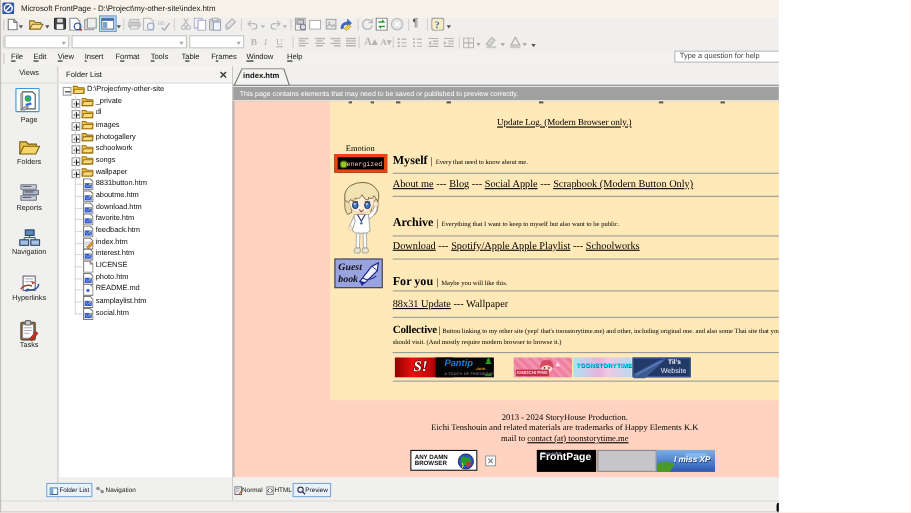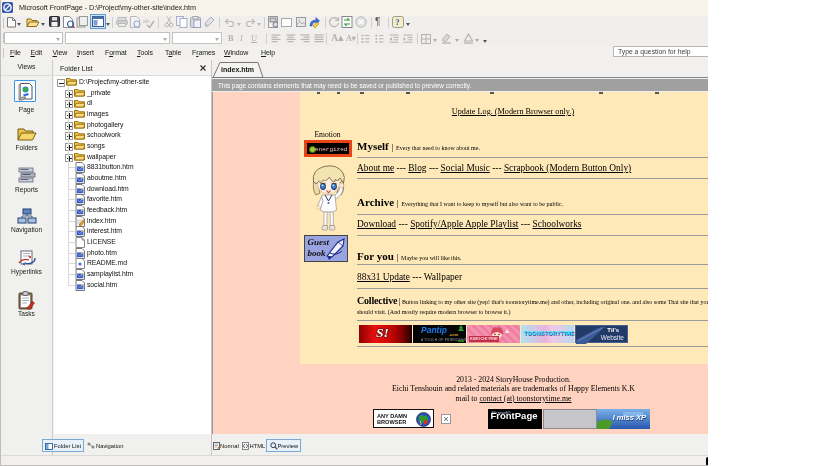--- a/index.html
+++ b/index.html
@@ -448,21 +448,21 @@
       <svg style="position:absolute;right:0px;top:1px;" width="24" height="24">
           <path d="M4 19 L15 5 L21 2 L20 9 L9 20 Z" fill="#f2f2fa" stroke="#1a2a8a" stroke-width="1.1"></path>
           <path d="M15 5 L20 9" stroke="#1a2a8a" stroke-width="0.8"></path>
           <path d="M4 19 L9 20 L6 23 Z" fill="#1a2a8a"></path>
           <path d="M7 16 Q13 19 19 14" fill="none" stroke="#1a2a8a" stroke-width="1"></path>
         </svg>
     </div>
 
     <div class="txt serif" style="left:145px;top:48px;font-size:11px;"><b>Myself</b> <span style="font-size:9px;">|</span> <span style="font-size:6px;">Every that need to know about me.</span></div>
     <div class="hr" style="left:145px;top:65px;width:357px;"></div>
-    <div class="txt serif" style="left:145px;top:71px;font-size:9.4px;"><a class="lk">About me</a> --- <a class="lk">Blog</a> --- <a class="lk">Social Music</a> --- <a class="lk">Scrapbook (Modern Button Only)</a></div>
+    <div class="txt serif" style="left:145px;top:71px;font-size:9.4px;"><a class="lk">About me</a> --- <a class="lk">Blog</a> --- <a class="lk">Social Apple</a> --- <a class="lk">Scrapbook (Modern Button Only)</a></div>
     <div class="hr" style="left:145px;top:86px;width:357px;"></div>
 
     <div class="txt serif" style="left:145px;top:103.5px;font-size:11px;"><b>Archive</b> <span style="font-size:9px;">|</span> <span style="font-size:6px;">Everything that I want to keep to myself but also want to be public.</span></div>
     <div class="hr" style="left:145px;top:121.5px;width:357px;"></div>
     <div class="txt serif" style="left:145px;top:127px;font-size:9.4px;"><a class="lk">Download</a> --- <a class="lk">Spotify/Apple Apple Playlist</a> --- <a class="lk">Schoolworks</a></div>
     <div class="hr" style="left:145px;top:143px;width:357px;"></div>
 
     <div class="txt serif" style="left:145px;top:157.5px;font-size:11px;"><b>For you</b> <span style="font-size:9px;">|</span> <span style="font-size:6px;">Maybe you will like this.</span></div>
     <div class="hr" style="left:145px;top:171.5px;width:357px;"></div>
     <div class="txt serif" style="left:145px;top:179.5px;font-size:9.4px;"><a class="lk">88x31 Update</a> --- Wallpaper</div>
@@ -476,21 +476,21 @@
     <div class="hr" style="left:145px;top:254px;width:357px;"></div>
 
     <div class="txt serif" style="left:0px;top:282.5px;width:603px;text-align:center;font-size:7.8px;">2013 - 2024 StoryHouse Production.</div>
     <div class="txt serif" style="left:0px;top:292px;width:603px;text-align:center;font-size:7.8px;">Eichi Tenshouin and related materials are trademarks of Happy Elements K.K</div>
     <div class="txt serif" style="left:0px;top:301.5px;width:603px;text-align:center;font-size:7.8px;">mail to <a class="lk">contact (at) toonstorytime.me</a></div>
 
     <div id="badges2"></div>
   <div class="abs" style="left:147px;top:232.5px;width:53px;height:18px;background:linear-gradient(90deg,#900000,#e81010 30%,#d00808 55%,#8a0000 80%,#200000);">
         <span class="serif" style="position:absolute;left:17px;top:0.5px;font-size:13.5px;font-weight:bold;font-style:italic;color:#fff;text-shadow:-1px 0 0 #701008,1px 0 0 #701008,0 -1px 0 #701008,0 1px 0 #701008;">S!</span>
       </div>
-      <div class="abs" style="left:201px;top:232.5px;width:53px;height:18px;background:#050505;">
+      <div class="abs" style="left:184px;top:232.5px;width:53px;height:18px;background:#050505;">
         <span style="position:absolute;left:8px;top:0.5px;font-size:8.5px;font-weight:bold;font-style:italic;color:#1a7ae8;white-space:nowrap;">Pantip</span>
         <span style="position:absolute;left:36px;top:7px;font-size:4px;font-weight:bold;color:#e8a020;white-space:nowrap;">.com</span>
         <svg width="8" height="8" style="position:absolute;right:1px;top:0px;">
           <path d="M4 0 L6 3 L5 3 L7 6 L1 6 L3 3 L2 3 Z" fill="#2a9a2a"></path>
         </svg>
         <span style="position:absolute;left:8px;bottom:1px;font-size:3.4px;color:#999;letter-spacing:0.2px;white-space:nowrap;">A TOUCH OF FRIENDSHIP</span>
         <span style="position:absolute;right:2px;bottom:1px;width:6px;height:2px;background:#237a23;"></span>
       </div>
       <div class="abs" style="left:255px;top:232.5px;width:53px;height:18px;background:repeating-linear-gradient(45deg,#f493b0 0 3px,#ee7fa2 3px 6px);">
         <svg width="53" height="18" style="position:absolute;left:0;top:0;">

